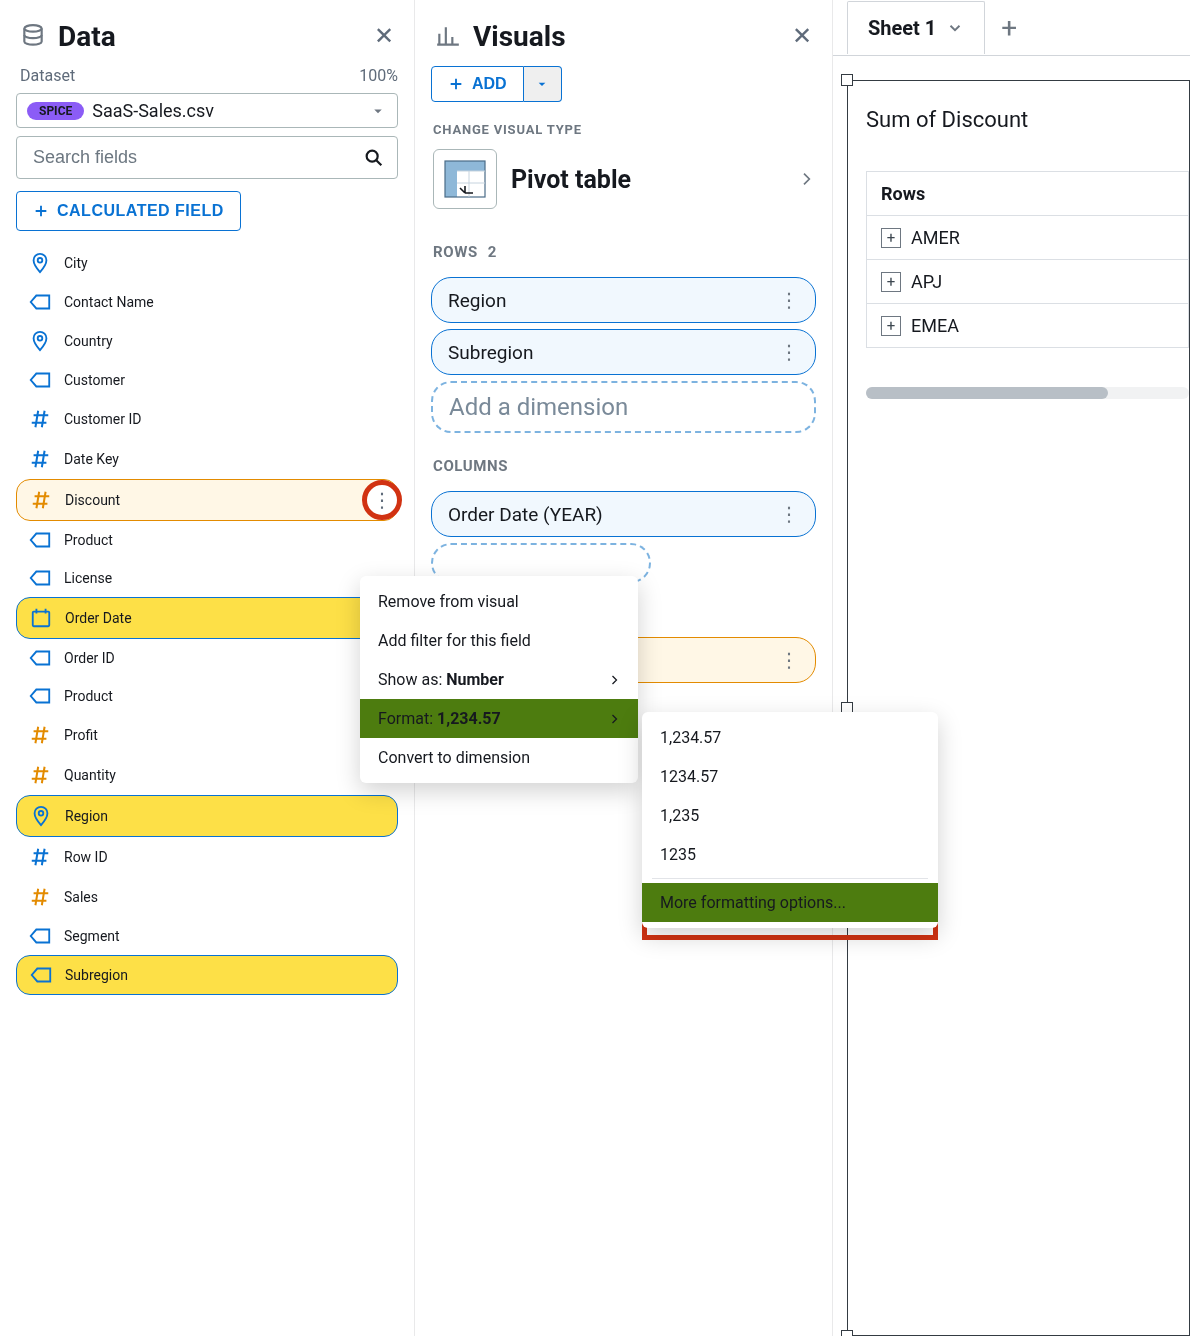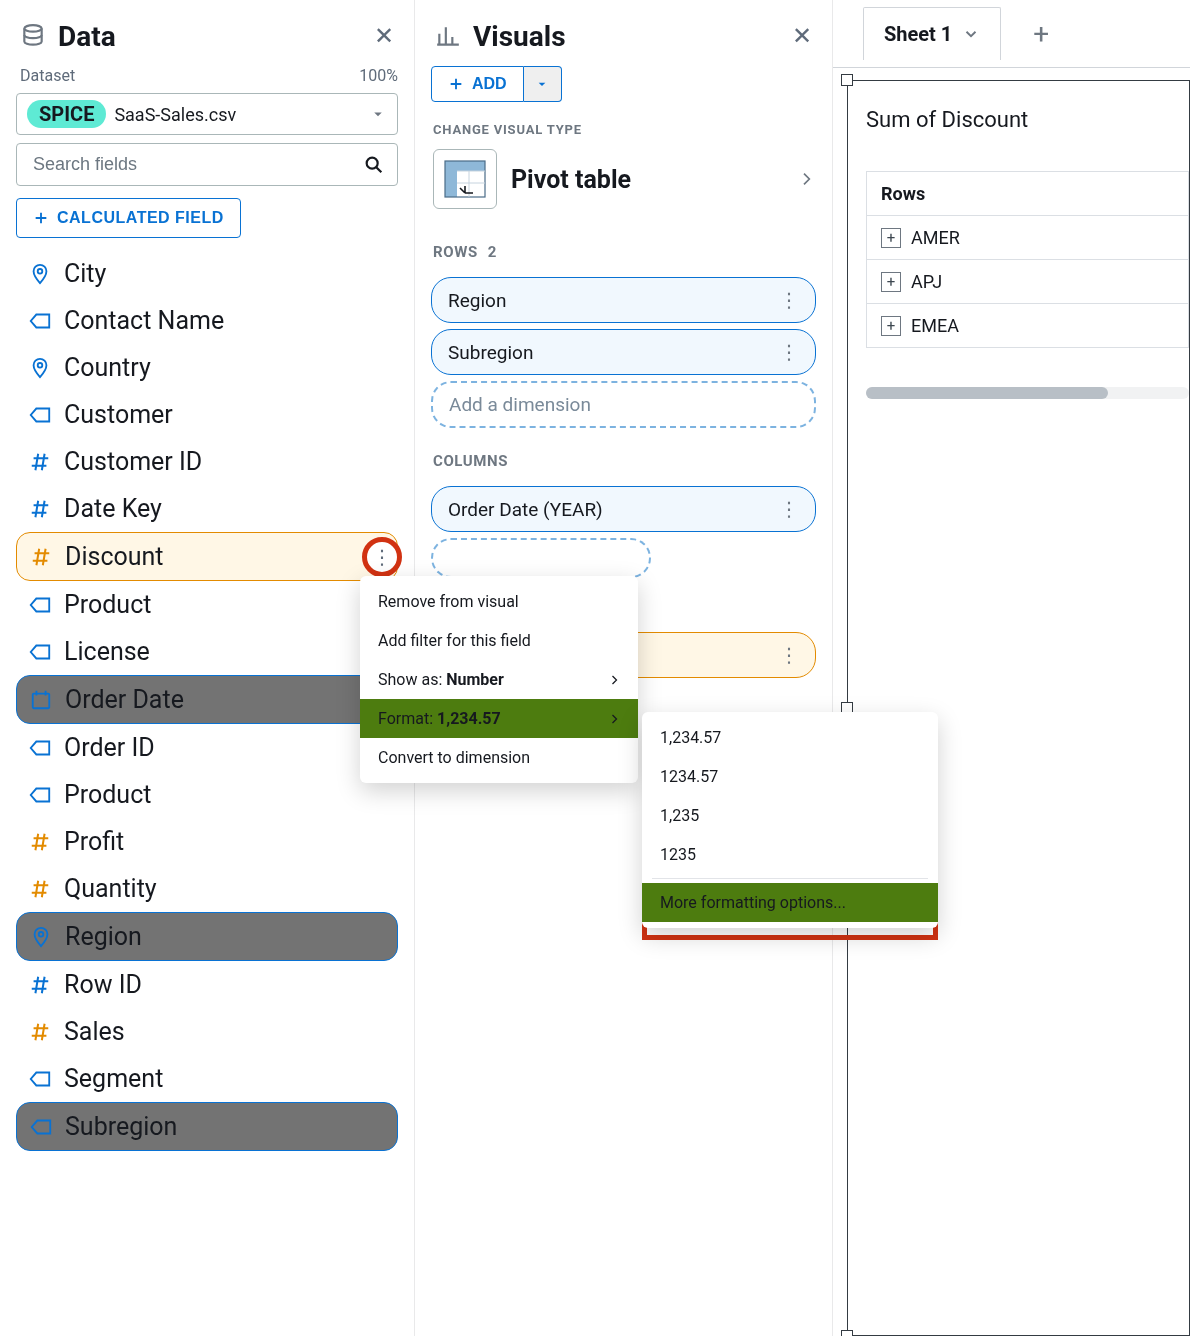--- a/index.html
+++ b/index.html
@@ -35,22 +35,22 @@
   .dataset-row {
     display: flex; justify-content: space-between;
     padding: 6px 4px 6px 8px; color: #5f6b7a; font-size: 16px;
   }
   .dataset-select {
     display: flex; align-items: center; gap: 8px;
     border: 1px solid #aab7b8; border-radius: 4px;
     padding: 6px 10px; margin: 2px 4px 8px 4px;
   }
   .spice-badge {
-    background: #5eead4; color: #16191f; font-weight: 700;
-    border-radius: 14px; padding: 2px 12px; font-size: 20px;
+    background: #8b5cf6; color: #16191f; font-weight: 700;
+    border-radius: 14px; padding: 2px 12px; font-size: 12px;
   }
   .dataset-name { flex: 1; font-size: 18px; }
   .caret-down { color: #5f6b7a; }
 
   .search-row {
     display: flex; align-items: center;
     border: 1px solid #aab7b8; border-radius: 4px;
     margin: 0 4px 12px 4px; padding: 0 12px;
   }
   .search-input {
@@ -68,24 +68,24 @@
 
   .field-list { margin: 0 4px; }
   .field-item {
     display: flex; align-items: center; gap: 12px;
     padding: 9px 12px; border-radius: 14px; position: relative;
   }
   .field-item.sel-orange {
     border: 1px solid #e38b00; background: #fff7e6;
   }
   .field-item.sel-blue {
-    border: 1px solid #0972d3; background: #737373;
+    border: 1px solid #0972d3; background: #fde047;
   }
   .fi-icon { width: 24px; display: inline-flex; justify-content: center; }
-  .fi-label { font-size: 25px; }
+  .fi-label { font-size: 14px; }
   .ellipsis-ring {
     position: absolute; top: 50%; transform: translateY(-50%);
     right: -5px;
     width: 40px; height: 40px; border: 5px solid #d13212;
     border-radius: 50%; display:flex; align-items:center; justify-content:center;
     color: #5f6b7a; font-size: 20px; background:#fff;
   }
 
   
   svg { display: block; }
@@ -123,27 +123,27 @@
   }
   .pill {
     display:flex; align-items:center; justify-content:space-between;
     border:1px solid #0972d3; border-radius:20px;
     background:#f1f8fe; padding: 10px 16px; margin: 6px 4px; font-size:19px;
   }
   .pill-orange { border-color:#e38b00; background:#fff7e6; }
   .pill .dots { color:#6e7781; font-size:20px; }
   .pill-ghost {
     border:2px dashed #7db3e0; border-radius:20px;
-    color:#7a8a99; padding: 10px 16px; margin:6px 4px; font-size:19px;
+    color:#7a8a99; padding: 10px 16px; margin:6px 4px; font-size:24px;
   }
   .pill-ghost-short { width: 220px; height: 40px; }
 
   
   .tabs {
-    display:flex; align-items:center; gap:16px; height:68px;
+    display:flex; align-items:center; gap:0; height:56px;
     border-bottom:1px solid #d1d5da;
   }
   .tab {
     display:flex; align-items:center; gap:10px;
     padding: 14px 20px; font-size:20px; font-weight:700;
     border:1px solid #d1d5da; border-bottom:none; border-radius: 2px 2px 0 0;
     background:#fff;
   }
   .tab .chev { color:#6e7781; }
   .tab-plus { color:#6e7781; font-size:28px; padding: 0 16px; }

